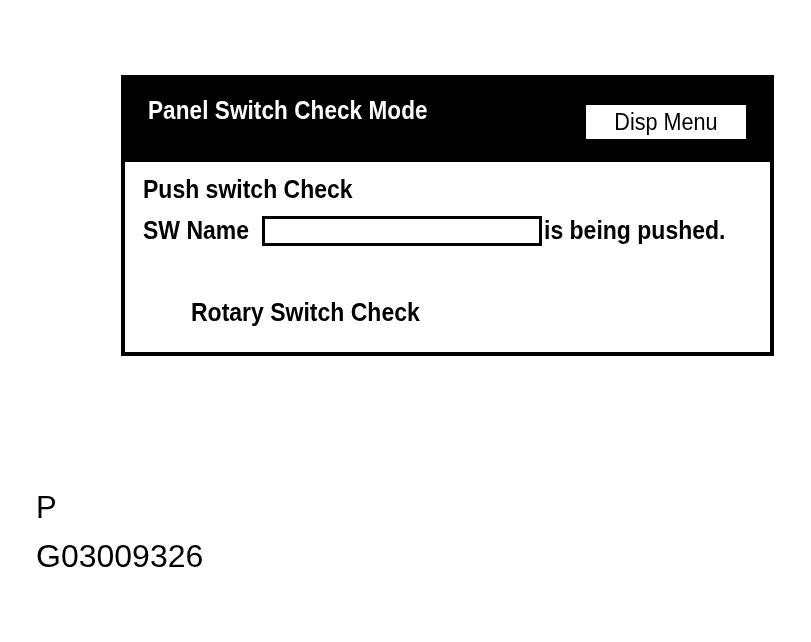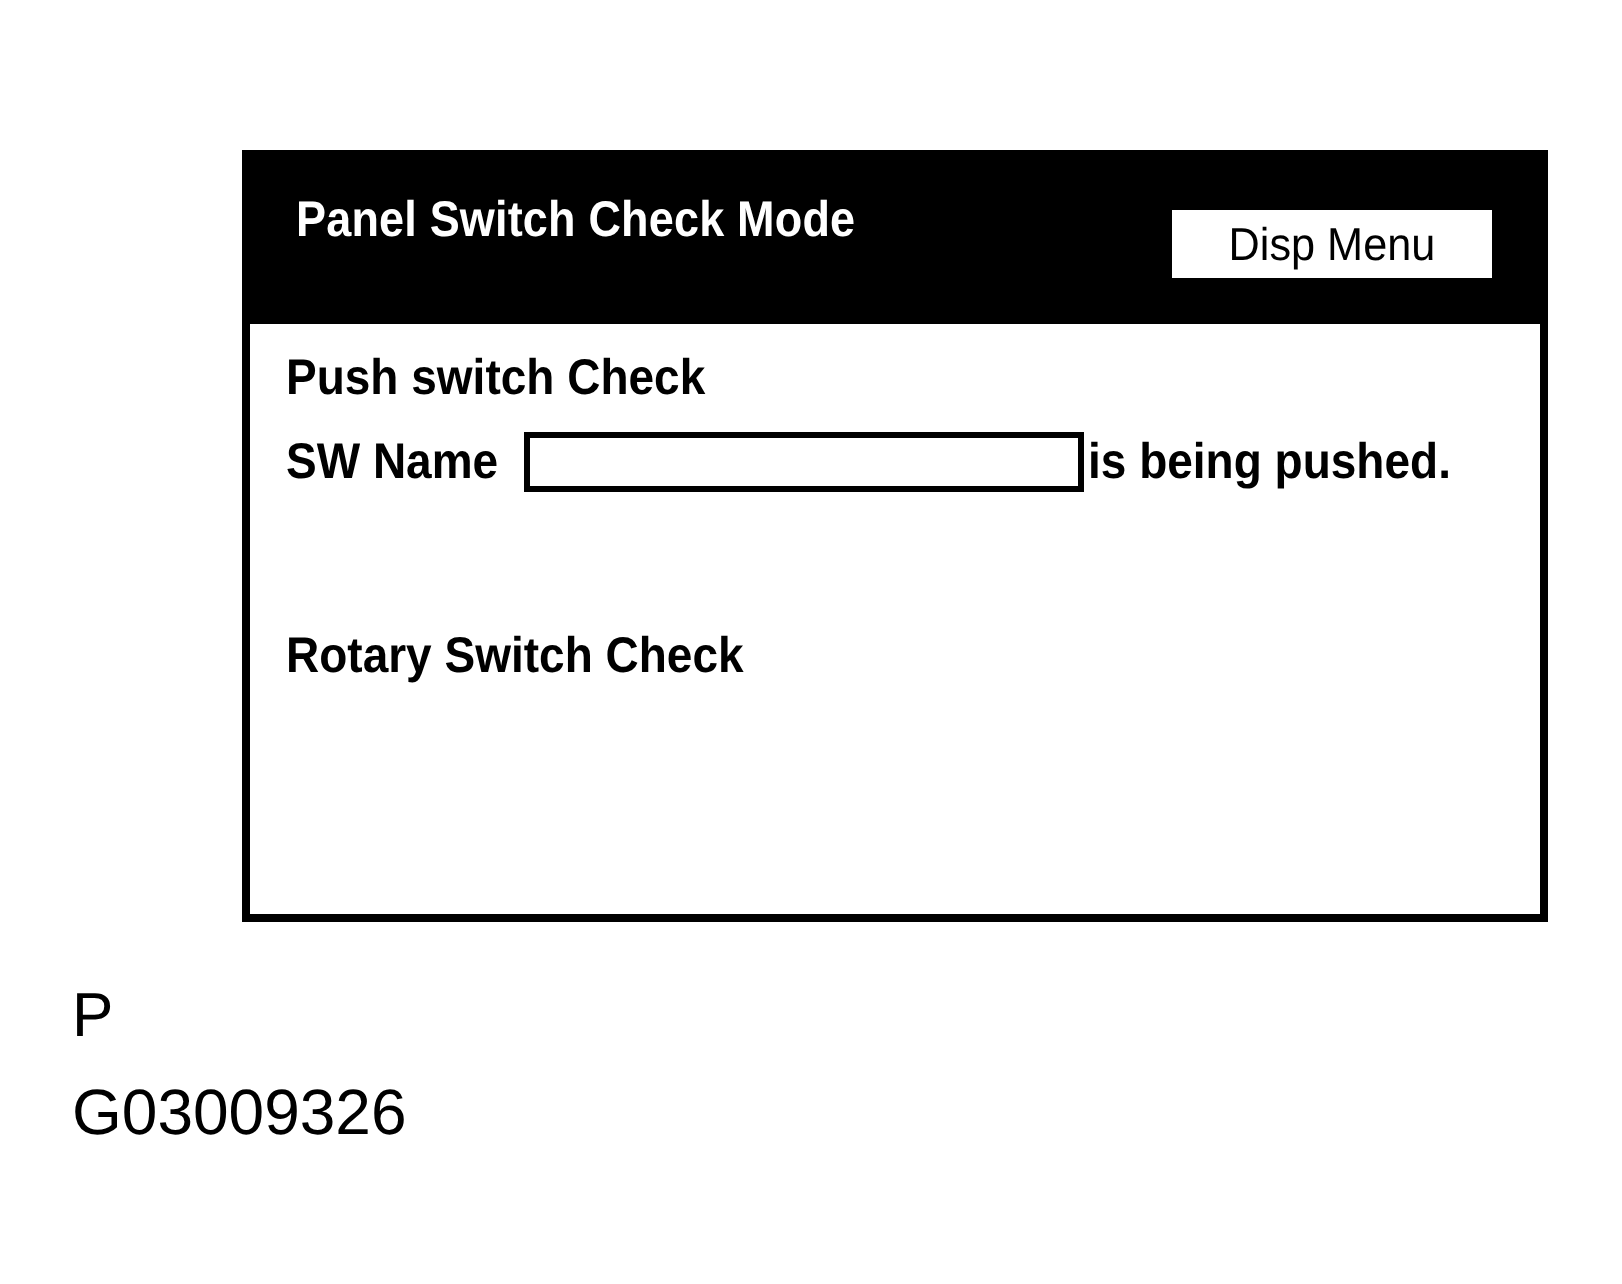--- a/index.html
+++ b/index.html
@@ -15,21 +15,21 @@
     font-family: "Liberation Sans", sans-serif;
     -webkit-font-smoothing: none;
   }
 
   
   #display-panel {
     position: absolute;
     left: 121px;
     top: 75px;
     width: 653px;
-    height: 386px;
+    height: 281px;
     box-sizing: border-box;
     border: 4px solid #000000;
     background: #c2410c;
   }
 
   
   #panel-header {
     position: absolute;
     left: 0;
     top: 0;
@@ -84,37 +84,37 @@
     right: 0;
     bottom: 0;
     background: #ffffff;
   }
 
   .line {
     position: absolute;
     left: 18px;
     white-space: nowrap;
     display: flex;
-    align-items: flex-end;
+    align-items: flex-start;
     color: #000000;
     font-size: 25px;
     font-weight: bold;
     font-family: "Liberation Sans Narrow", "Liberation Sans", sans-serif;
   }
   .line .txt {
     transform: scaleX(0.92);
     transform-origin: left center;
     display: inline-block;
   }
 
   
   #line-push-check   { top: 13px; }
   #line-sw-name      { top: 54px; }
   #line-beep         { top: 95px; }
-  #line-rotary-check { top: 152px; }
+  #line-rotary-check { top: 136px; margin-left: 48px; }
   #line-the          { top: 177px; }
 
   
   .value-box {
     box-sizing: border-box;
     border: 3px solid #000000;
     background: #ffffff;
     height: 30px;
     flex: none;
   }

